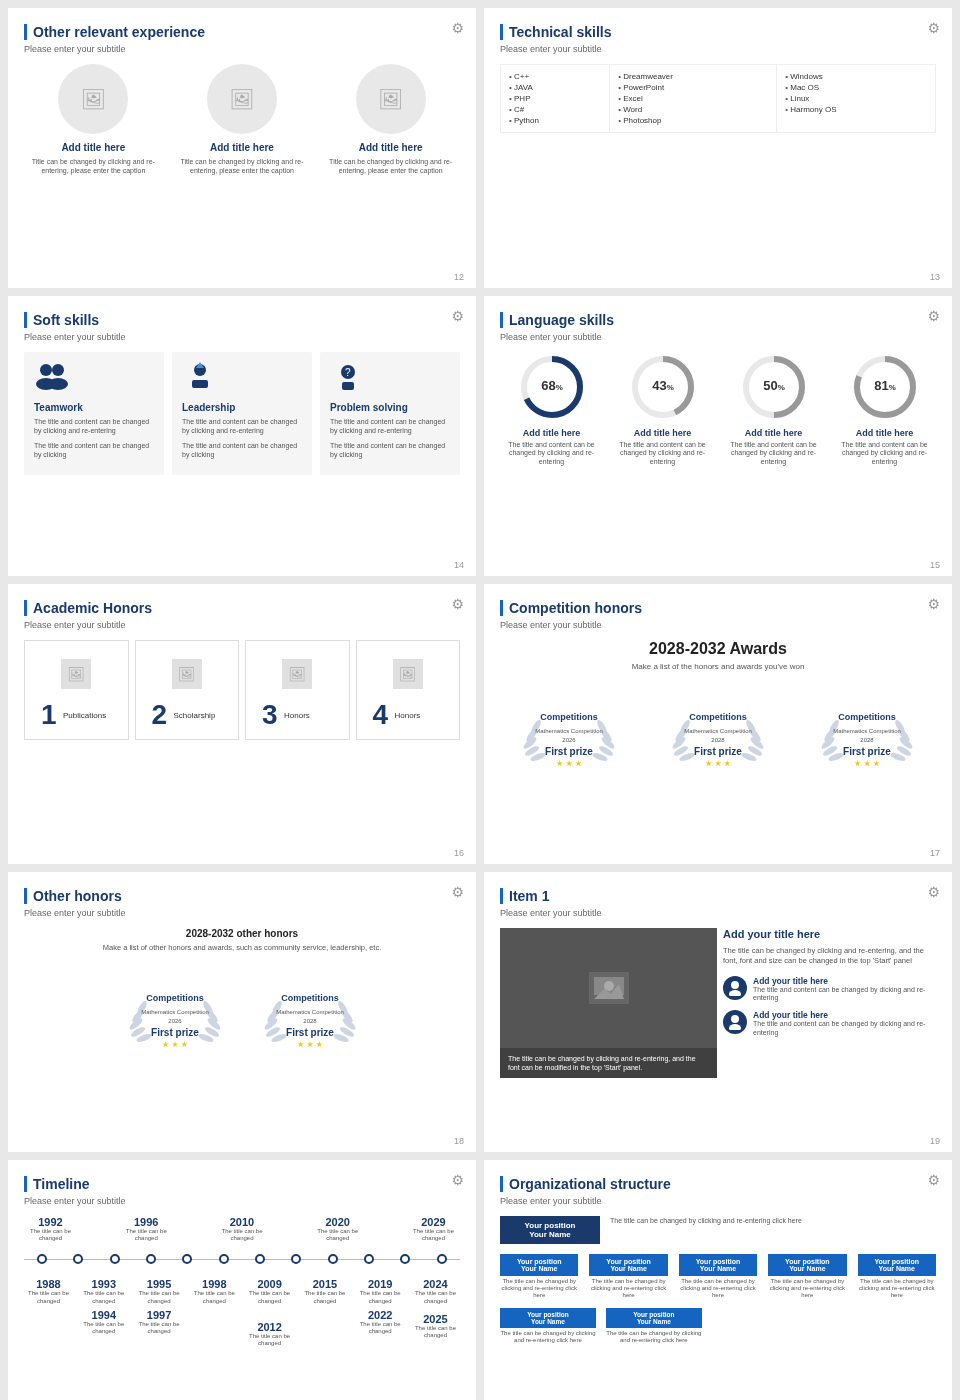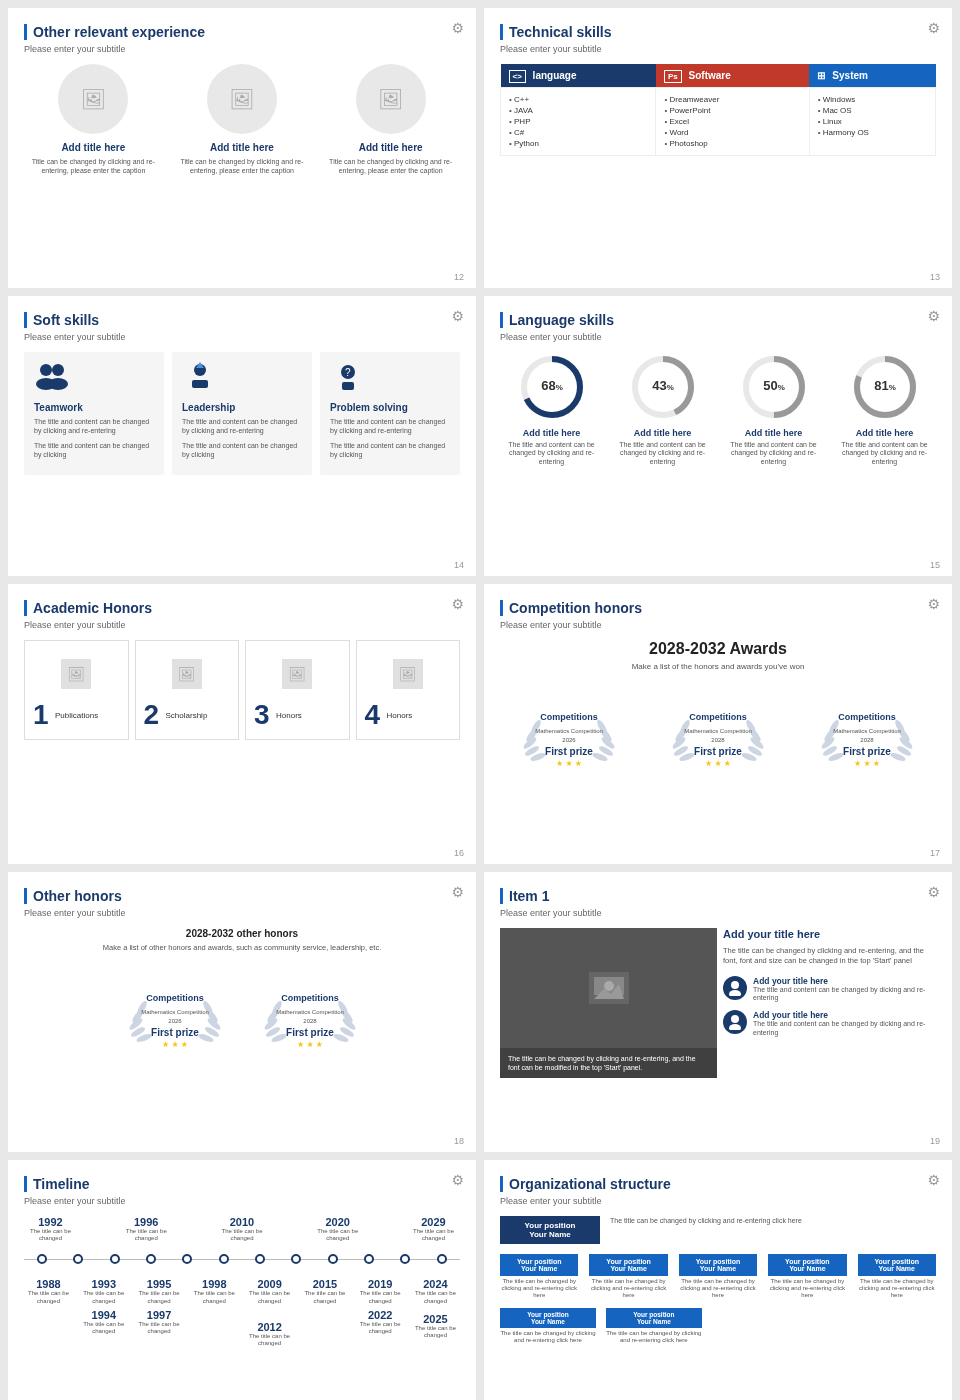--- a/index.html
+++ b/index.html
@@ -233,21 +233,21 @@
       font-size: 8px;
       color: #333;
       display: inline-block;
       vertical-align: middle;
       margin-left: 2px;
     }
     
     .honor-num-row {
       position: absolute;
       bottom: 8px;
-      left: 8px;
+      left: 16px;
       margin-top: 28px;
     }
     
     
     .comp-awards-title {
       text-align: center;
       font-size: 16px;
       font-weight: bold;
       color: #222;
       margin: 10px 0 4px;
@@ -470,34 +470,20 @@
   <div class="slide">
     <div class="slide-header">
       <span class="divider-accent"></span>
       <span class="slide-title">Technical skills</span>
     </div>
     <div class="slide-subtitle">Please enter your subtitle</div>
     <span class="gear-icon">⚙</span>
 
     <table class="tech-table">
       <tbody>
-          <tr>
-        <th class="tech-header tech-header-lang">
-          <span style="border:1px solid white;padding:1px 3px;font-size:8px;margin-right:4px;">&lt;&gt;</span>
-          language
-        </th>
-        <th class="tech-header tech-header-soft">
-          <span style="background:#c0392b;border:1px solid white;padding:1px 3px;font-size:8px;margin-right:4px;">Ps</span>
-          Software
-        </th>
-        <th class="tech-header tech-header-sys">
-          <span style="margin-right:4px;">⊞</span>
-          System
-        </th>
-      </tr>
       <tr>
         <td class="tech-cell">
           <ul>
             <li>C++</li>
             <li>JAVA</li>
             <li>PHP</li>
             <li>C#</li>
             <li>Python</li>
           </ul>
         </td>

